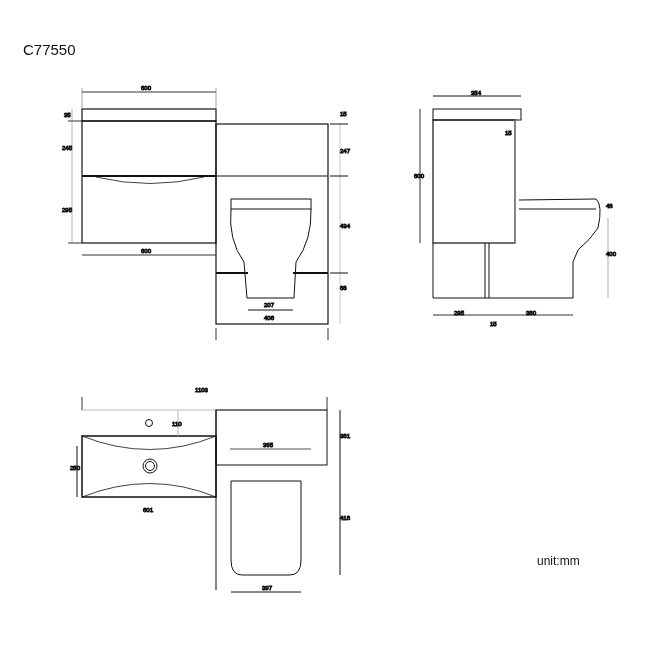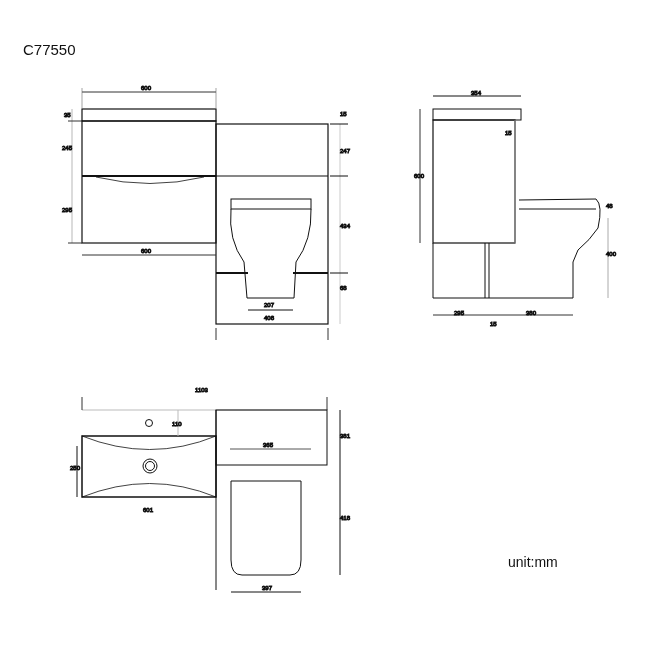--- a/index.html
+++ b/index.html
@@ -1,18 +1,18 @@
 <!DOCTYPE html>
 <html><head>
 <meta charset="utf-8">
 <style>
   html,body{margin:0;padding:0;background:#fff;}
   body{width:650px;height:650px;position:relative;overflow:hidden;font-family:"Liberation Sans",sans-serif;}
   .code{position:absolute;left:23px;top:35px;font-size:15px;color:#111;margin-top:6px;}
-  .unit{position:absolute;left:508px;top:554px;font-size:14px;color:#111;}
+  .unit{position:absolute;left:537px;top:554px;font-size:12px;color:#111;}
   svg{position:absolute;left:0;top:0;}
   .dim{font-family:"Liberation Sans",sans-serif;font-size:6px;fill:#333;}
 </style>
 </head>
 <body>
 
 <div class="code">C77550</div>
 <div class="unit">unit:mm</div>
 
 <svg width="650" height="650" viewBox="0 0 650 650" stroke="#111" fill="none" stroke-width="1">

